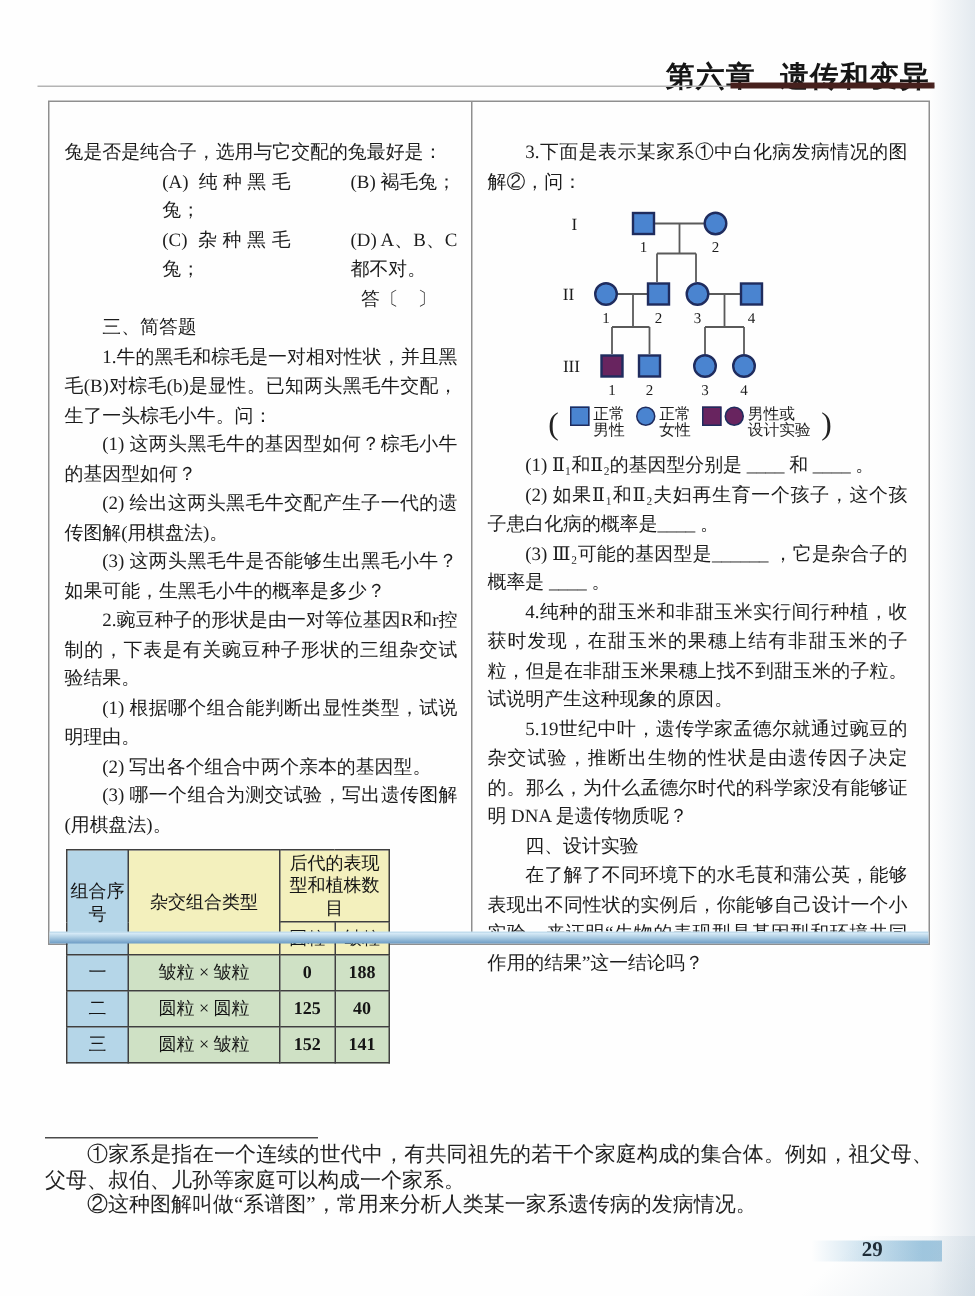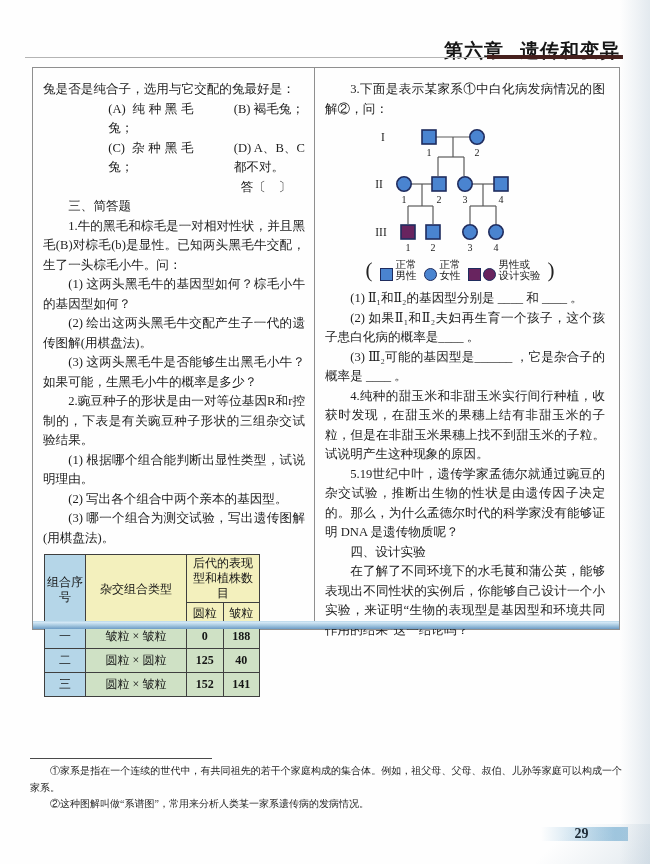--- a/index.html
+++ b/index.html
@@ -30,21 +30,21 @@
   .content-box{
     position:absolute;left:32px;top:67px;width:586px;height:561px;
     border:1px solid #8f8f8f;background:#fefefe;
   }
   .divider{position:absolute;left:281px;top:0;bottom:7px;width:1px;background:#8f8f8f;}
   .bottom-bar{
     position:absolute;left:0;right:0;bottom:0;height:7px;
     background:linear-gradient(180deg,var(--bottom-bar-light,#d9ecf8) 0%,#aacbe2 45%,var(--bottom-bar-dark,#6d9cc5) 100%);
     border-top:1px solid #c2ddee;
   }
-  .col{position:absolute;top:4px;font-size:12.6px;line-height:19.5px;text-align:justify;}
+  .col{position:absolute;top:16px;font-size:12.6px;line-height:19.5px;text-align:justify;}
   .col-left{left:0;width:281px;padding:8px 9px 0 10px;box-sizing:border-box;}
   .col-right{left:282px;width:304px;padding:8px 14px 0 10px;box-sizing:border-box;}
   .para{margin:0;text-indent:2em;}
   .no-indent{text-indent:0;}
   .options{display:grid;grid-template-columns:53% 47%;padding-left:2em;}
   .options span{display:block;margin-left:40px;}
   .answer-line{margin:0;text-align:right;padding-right:14px;}
   
   .cross-table{
     border-collapse:collapse;margin:6px 0 0 1px;width:216px;table-layout:fixed;
@@ -58,30 +58,30 @@
   .bg-yellow{background:var(--table-yellow,#f3f0bd);}
   .bg-green{background:var(--table-green,#cfe1c5);}
   .num-cell{font-weight:bold;}
   
   .pedigree{display:block;margin:0;}
   .legend{
     display:flex;align-items:center;justify-content:center;gap:7px;
     margin:2px 0 4px -10px;height:30px;
   }
   .legend .paren{font-size:21px;line-height:21px;color:#222;}
-  .legend .lg-item{display:flex;align-items:flex-end;gap:3px;}
+  .legend .lg-item{display:flex;align-items:flex-start;gap:3px;}
   .legend .lg-icons{display:flex;align-items:center;gap:2px;}
   .legend .lg-label{font-size:10.5px;line-height:11px;color:#1c1c1c;text-align:left;}
   .sym{width:13px;height:13px;box-sizing:border-box;border:1.5px solid var(--pedigree-stroke,#1f2c5e);}
   .sym.circle{border-radius:50%;}
   .sym.normal{background:var(--pedigree-normal,#4a84d0);}
   .sym.affected{background:var(--pedigree-affected,#68245f);}
   
   .fn-rule{position:absolute;left:30px;top:758px;width:182px;height:1px;background:#4a4a4a;}
-  .footnotes{position:absolute;left:30px;top:763px;width:592px;font-size:10px;line-height:16.5px;color:#232323;text-align:justify;}
+  .footnotes{position:absolute;left:30px;top:763px;width:592px;font-size:14px;line-height:16.5px;color:#232323;text-align:justify;}
   .footnotes p{margin:0;text-indent:2em;}
   
   .pageno-bar{
     position:absolute;left:541px;top:827px;width:87px;height:14px;
     background:linear-gradient(90deg,rgba(255,255,255,0) 0%,var(--pageno-bar,#9cc6e0) 85%);
     display:flex;align-items:center;justify-content:center;
   }
   .pageno-bar span{font-size:14px;font-weight:bold;color:#16232e;line-height:14px;margin-right:6px;}
 </style>
 </head>

